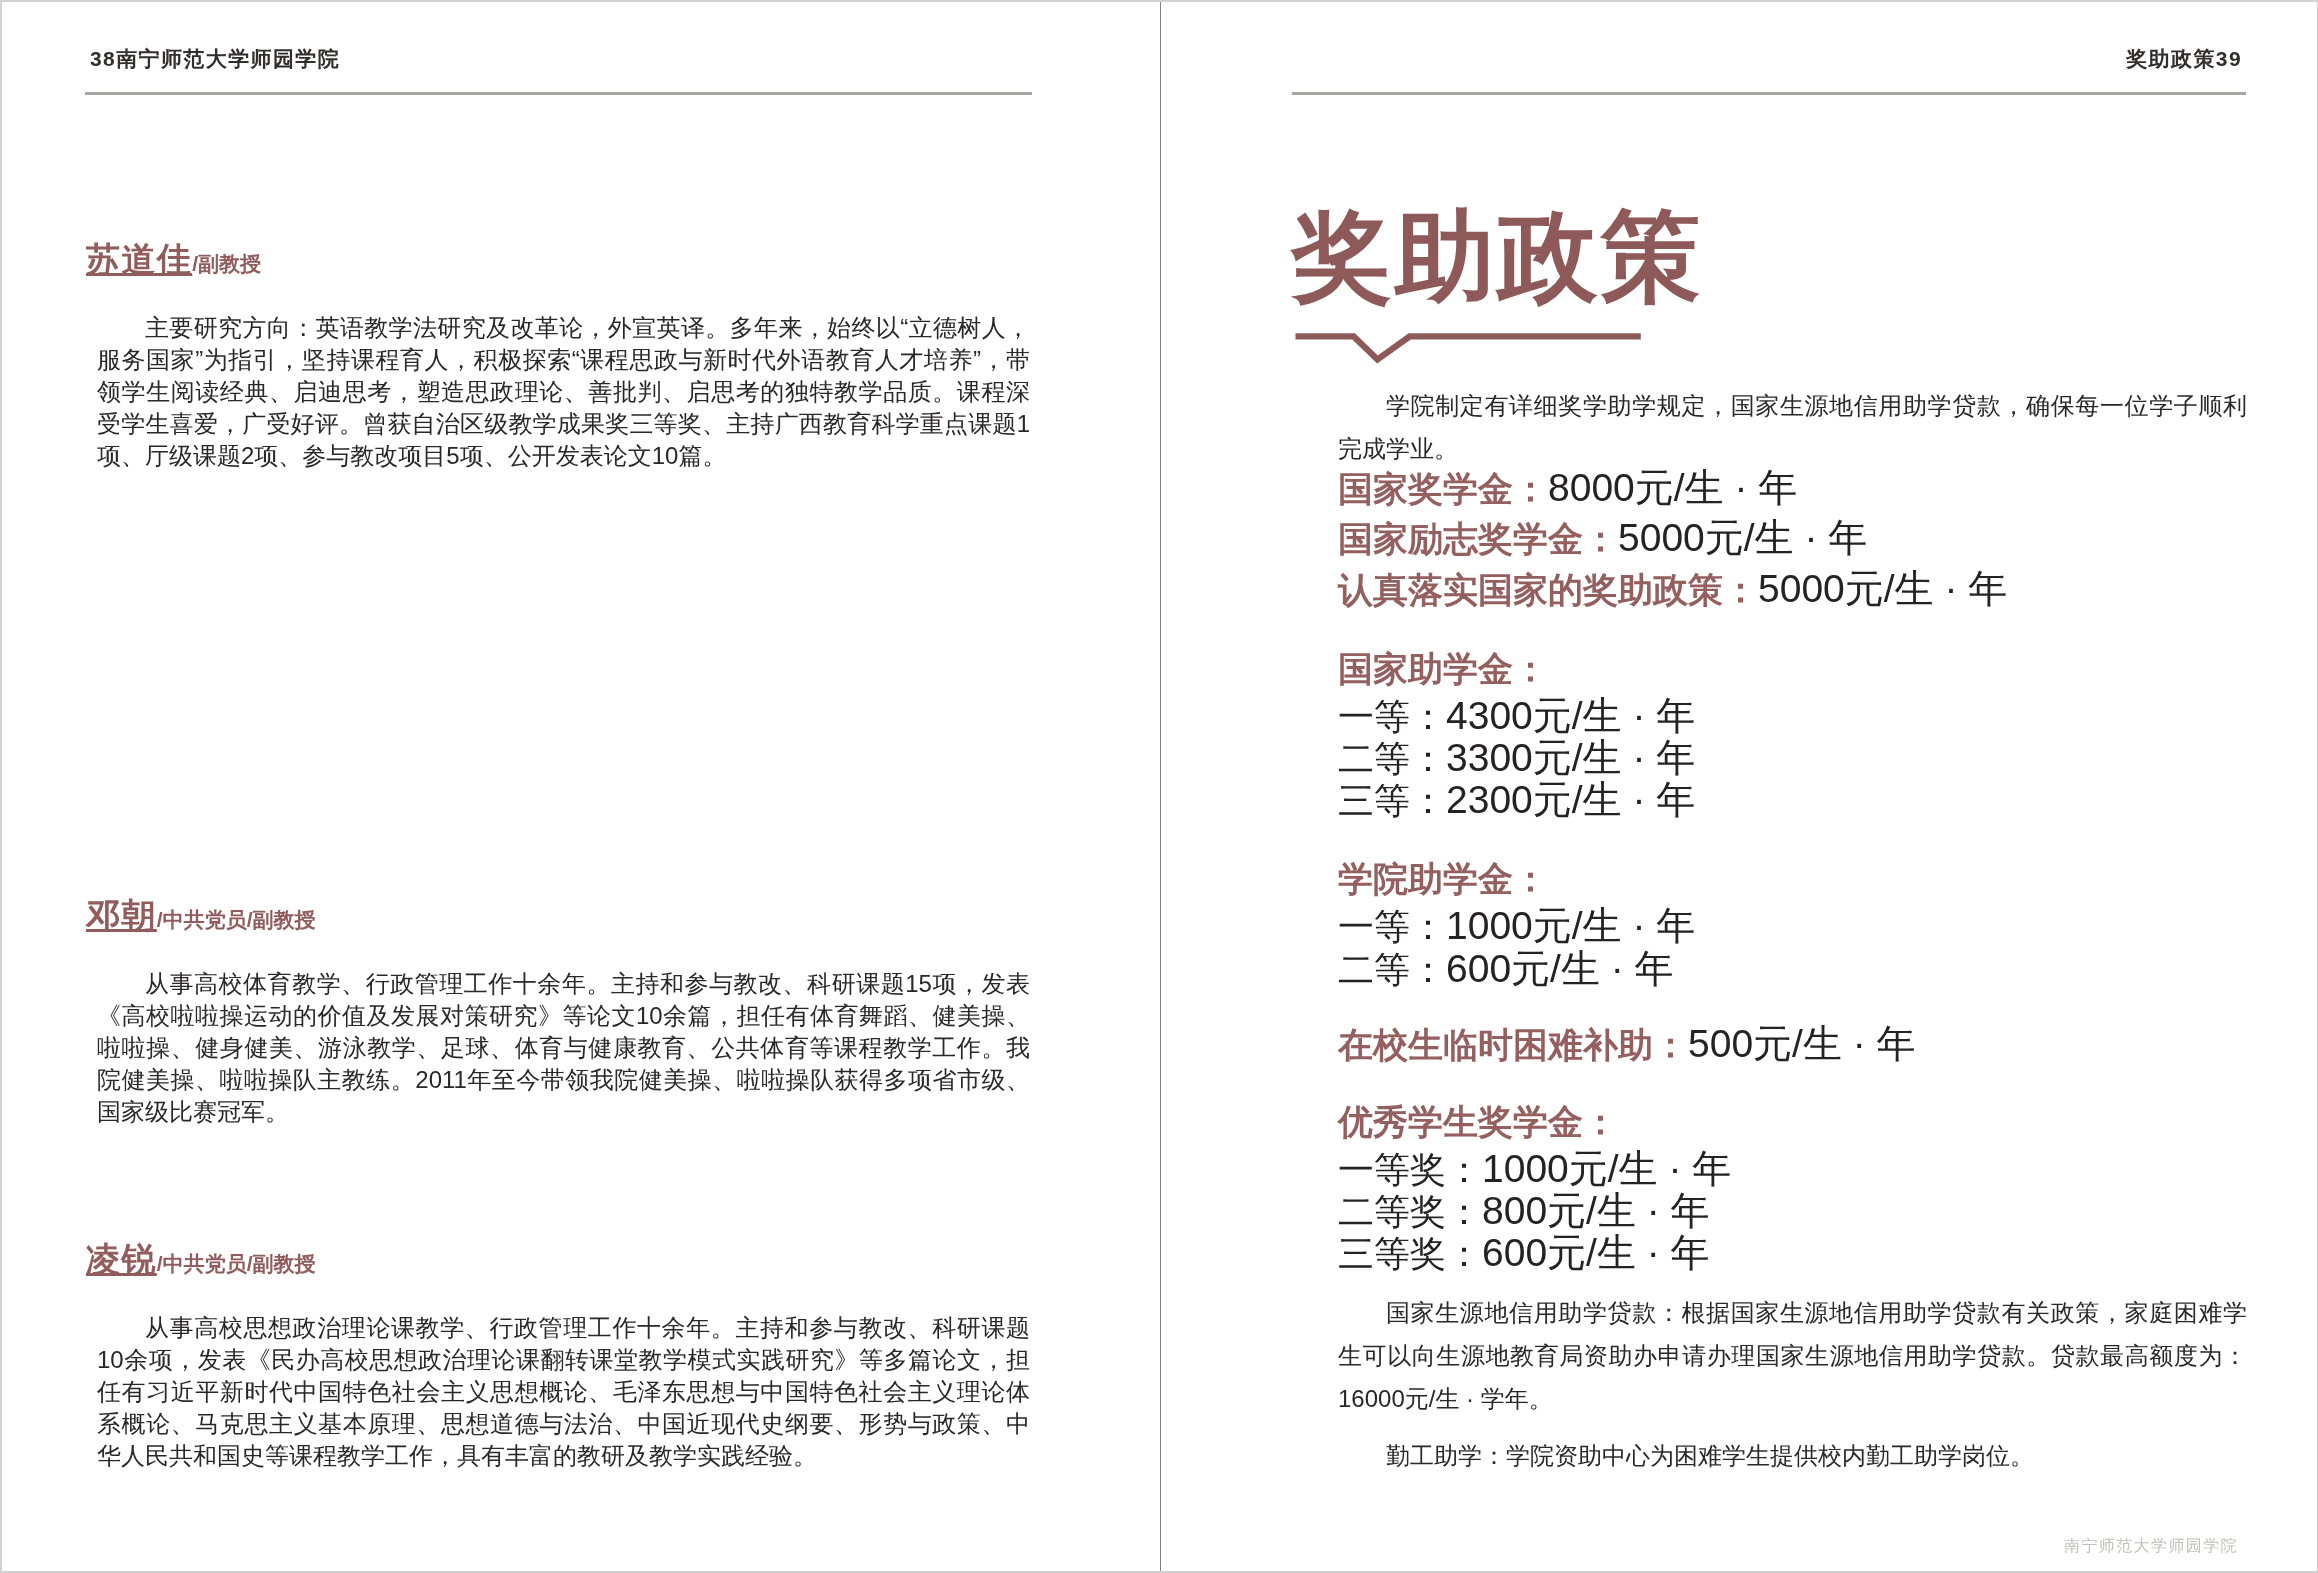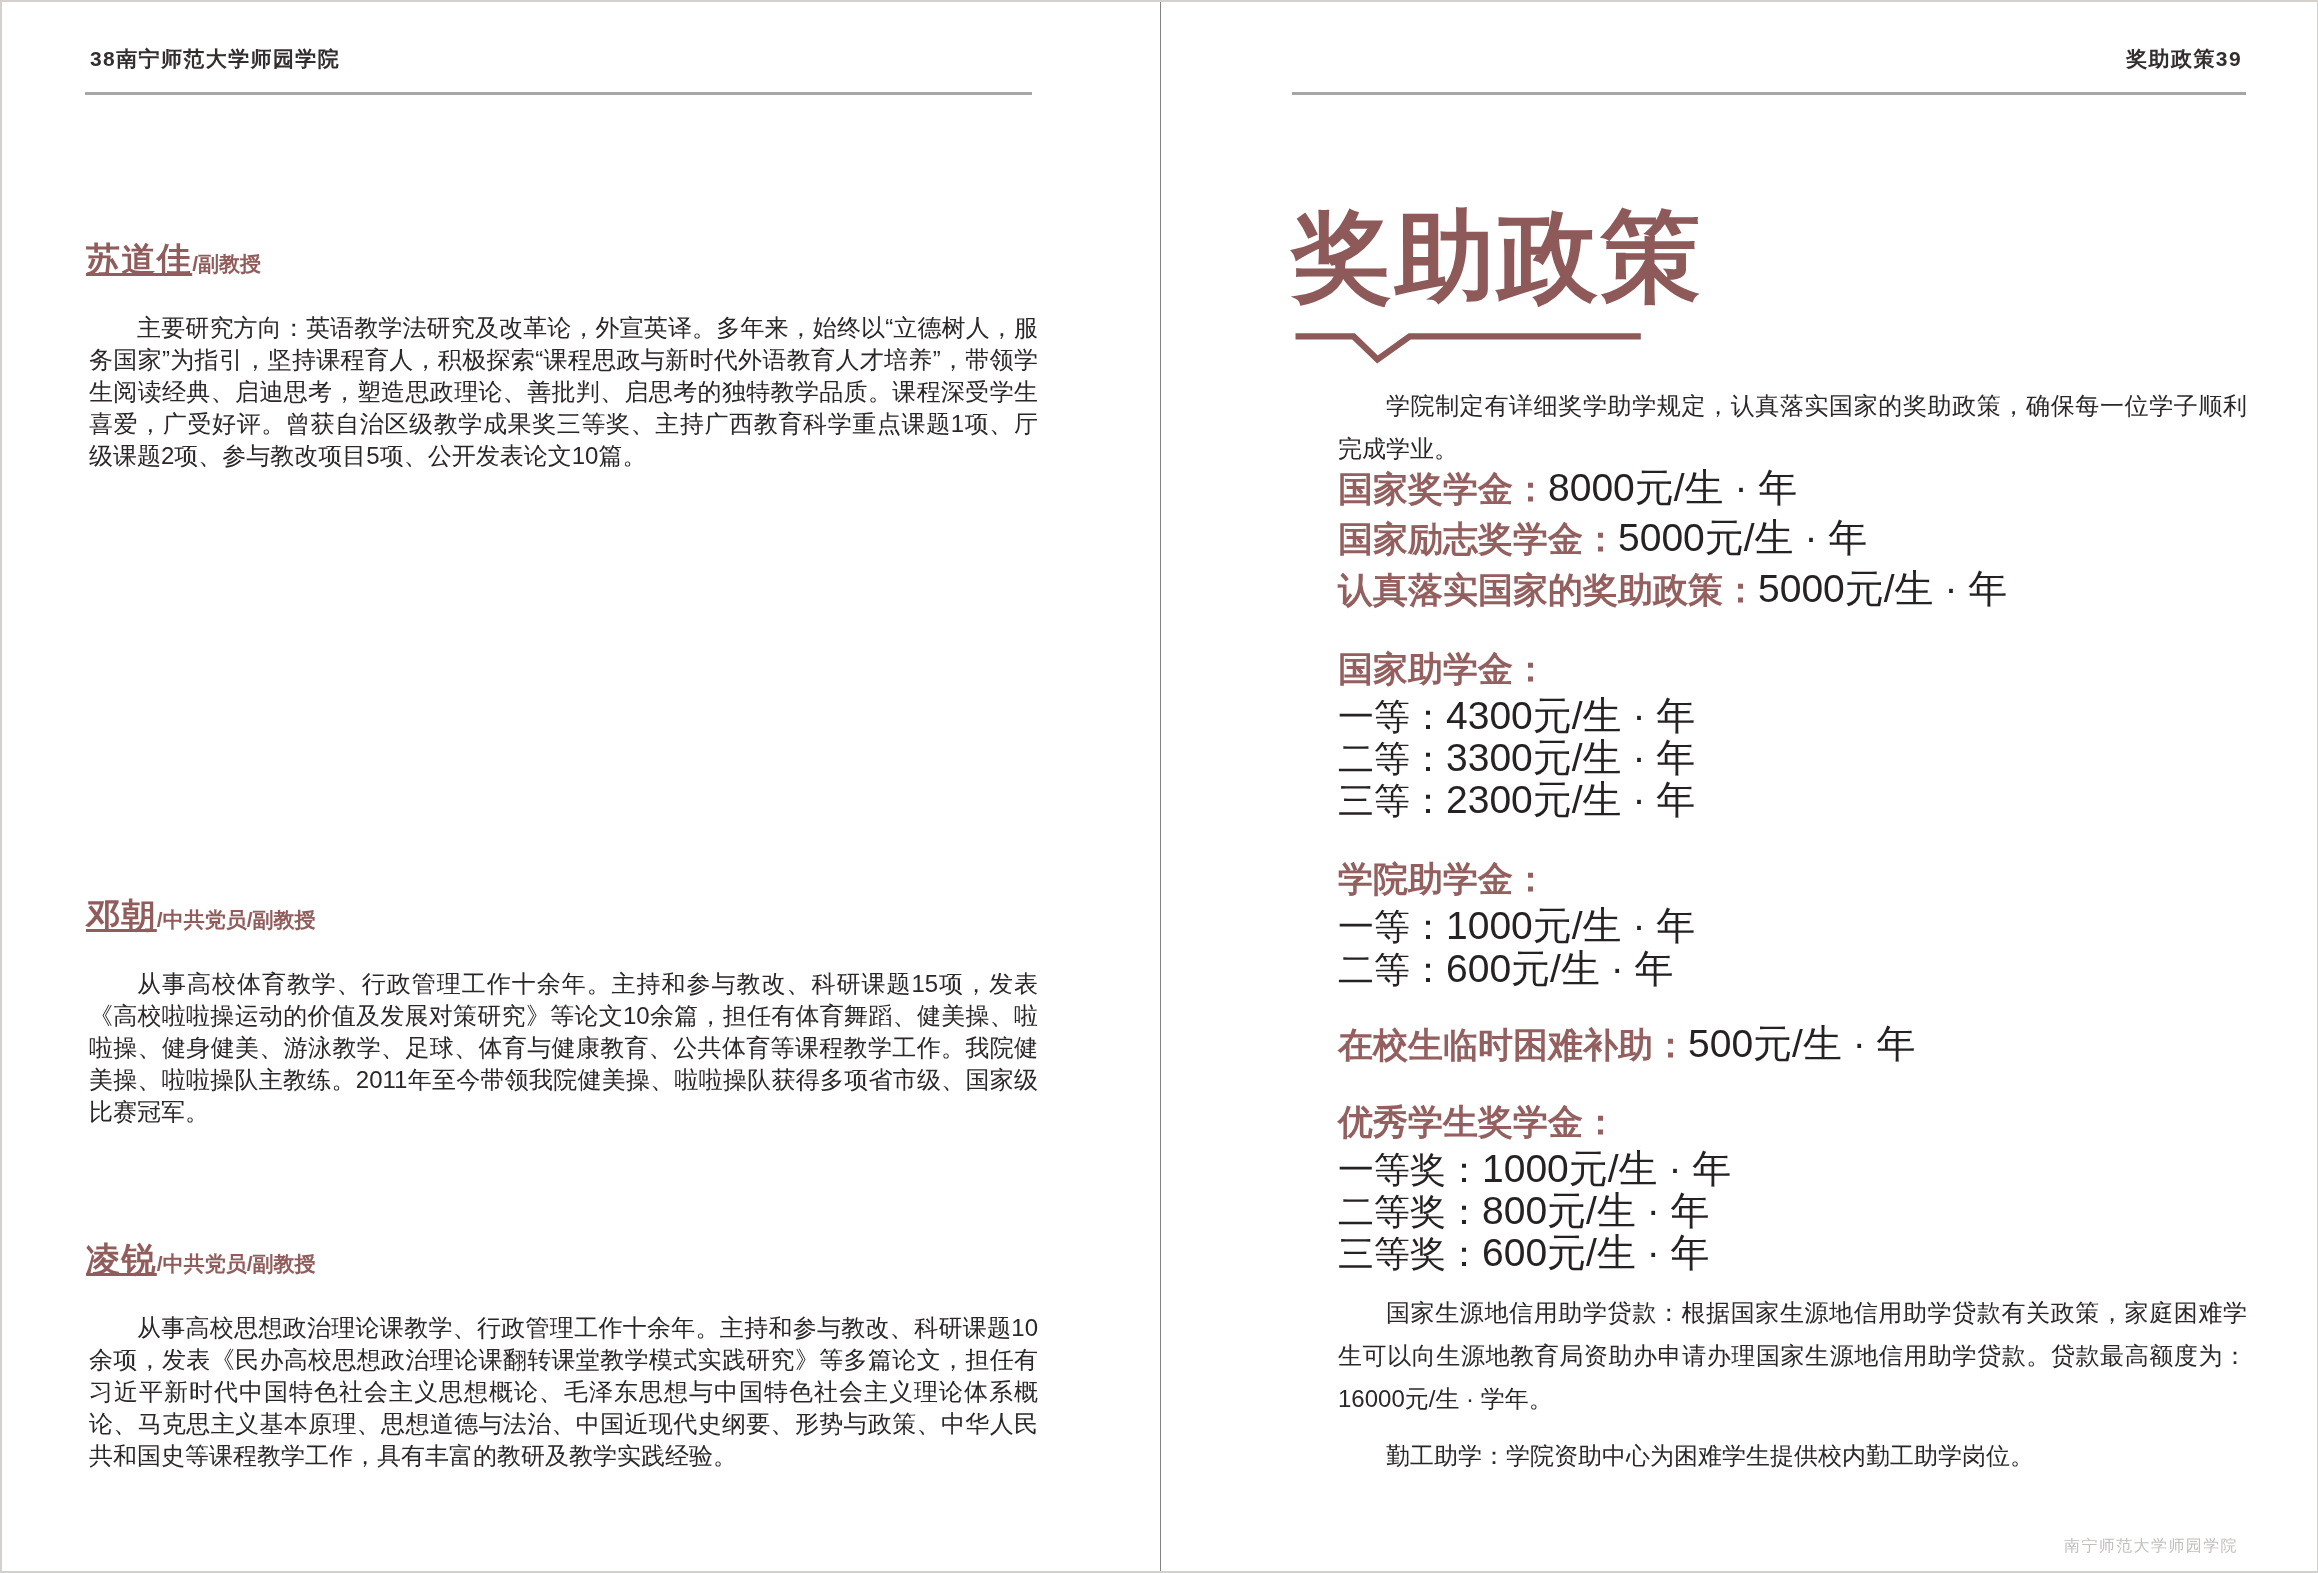--- a/index.html
+++ b/index.html
@@ -19,21 +19,21 @@
   .runhead{top:43px;font-size:21px;font-weight:700;color:#332d2e;display:flex;align-items:baseline;letter-spacing:1.4px;}
   .rule{height:2.8px;background:#a8a5a5;top:90px;}
   .rule-left{left:83px;width:947px;}
   .rule-right{left:1290px;width:954px;}
   
   .faculty{left:84px;width:955px;}
   .fac-head{margin:0 0 36px 0;line-height:1;}
   .fac-name{font-size:34px;font-weight:700;color:#905d5c;letter-spacing:1.4px;text-decoration:underline;}
   .fac-titles{font-size:21px;font-weight:700;color:#905d5c;text-align:center;}
   .fac-bio{
-    margin:3px;font-size:24px;line-height:32px;color:#2b2627;
+    margin:11px;font-size:24px;line-height:32px;color:#2b2627;
     text-align:justify;text-justify:inter-ideograph;text-indent:2em;
   }
   
   .big-title{left:1290px;top:137px;font-size:100px;font-weight:900;color:#8d5a59;letter-spacing:2.8px;line-height:1;}
   .wave{left:1290px;top:328px;}
   .intro{
     left:1336px;top:382px;width:909px;margin:0;
     font-size:24px;line-height:43px;text-align:justify;text-justify:inter-ideograph;text-indent:2em;
   }
   .award-row{left:1336px;line-height:1;white-space:nowrap;}
@@ -88,21 +88,21 @@
   <div class="abs rule rule-right"></div>
 
   <h1 class="abs big-title">奖助政策</h1>
 
   <div class="abs wave">
     <svg width="353" height="38" viewBox="0 0 504 54">
       <polyline points="5,9 88,9 122,42 168,9 498,9" fill="none" stroke="#8d5a59" stroke-width="9" stroke-linecap="butt" stroke-linejoin="miter"></polyline>
     </svg>
   </div>
 
-  <p class="abs intro">学院制定有详细奖学助学规定，认真落实国家的奖助政策，确保每一位学子顺利完成学业。</p>
+  <p class="abs intro">学院制定有详细奖学助学规定，国家生源地信用助学贷款，确保每一位学子顺利完成学业。</p>
 
   <div class="abs award-row" style="top:466px">
     <span class="alabel">国家奖学金：</span><span class="avalue">8000元/生 · 年</span>
   </div>
   <div class="abs award-row" style="top:516px">
     <span class="alabel">国家励志奖学金：</span><span class="avalue">5000元/生 · 年</span>
   </div>
   <div class="abs award-row" style="top:567px">
     <span class="alabel">认真落实国家的奖助政策：</span><span class="avalue">5000元/生 · 年</span>
   </div>

